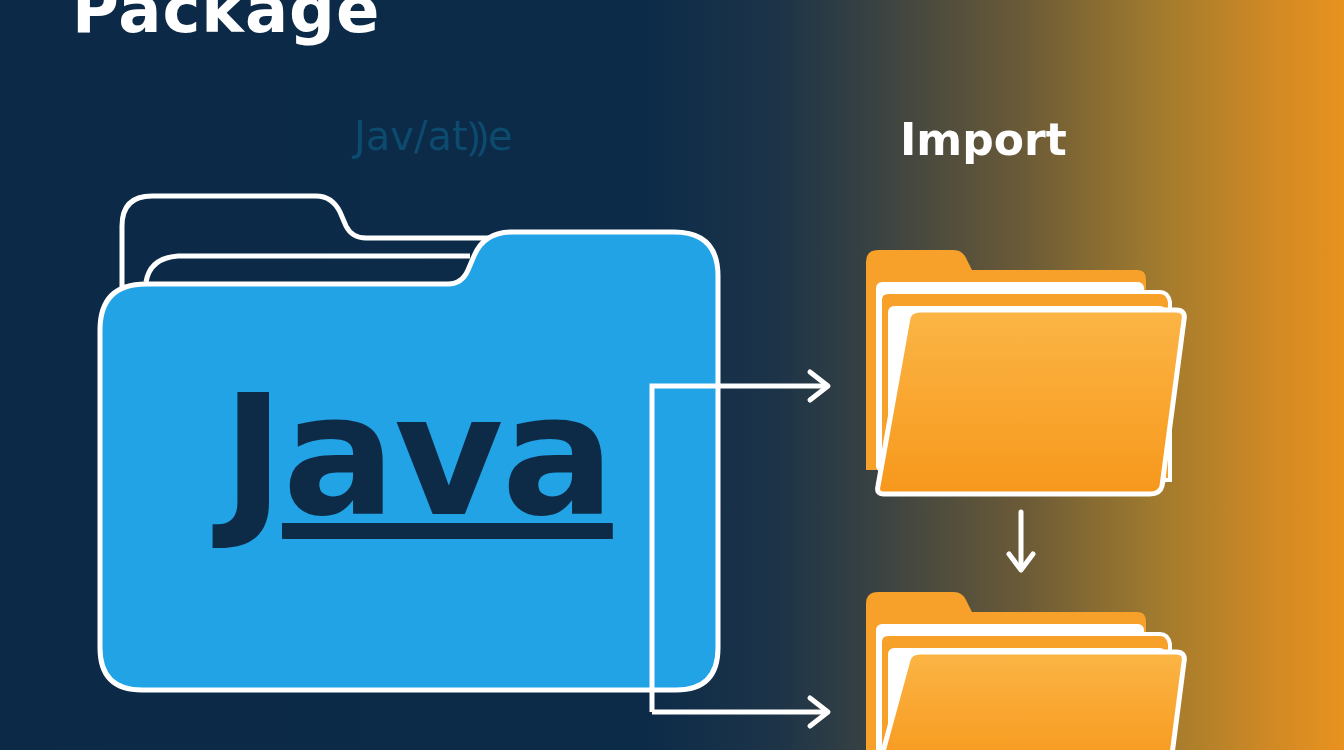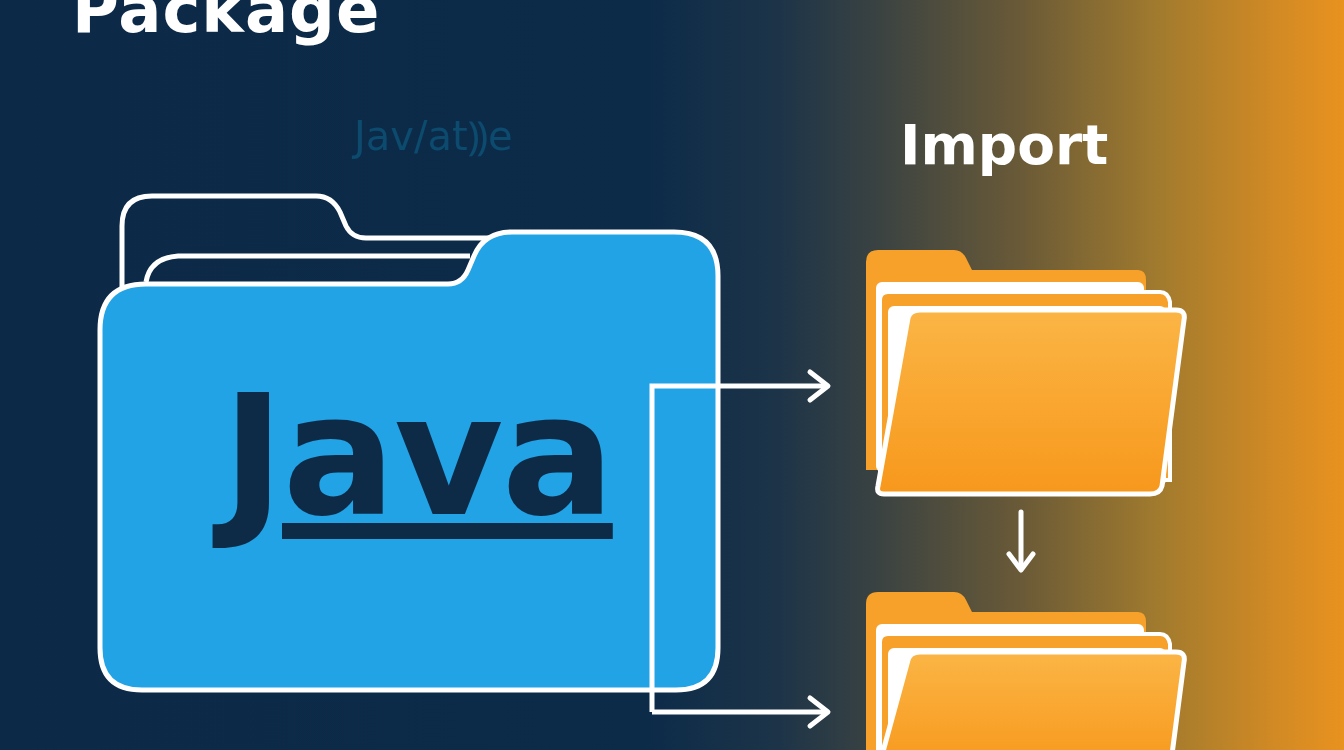--- a/index.html
+++ b/index.html
@@ -12,21 +12,21 @@
     position: absolute; left: 72px; top: -22px;
     font-size: 64px; font-weight: bold; color: #ffffff; letter-spacing: 1px;
     margin: 0; line-height: 1;
   }
   .subtitle {
     position: absolute; left: 316px; top: 116px;
     font-size: 40px; color: #0c4a6e; line-height: 1; margin-left: 38px;
   }
   .import-label {
     position: absolute; left: 900px; top: 118px;
-    font-size: 55px; font-weight: bold; color: #ffffff; line-height: 1;
+    font-size: 44px; font-weight: bold; color: #ffffff; line-height: 1;
   }
   svg.diagram { position: absolute; left: 0; top: 0; }
   .java-text {
     position: absolute; left: 222px; top: 372px;
     font-size: 168px; font-weight: bold; color: #0d2a47; line-height: 1;
     letter-spacing: -2px;
     text-decoration: underline;
   }
 </style>
 </head>

